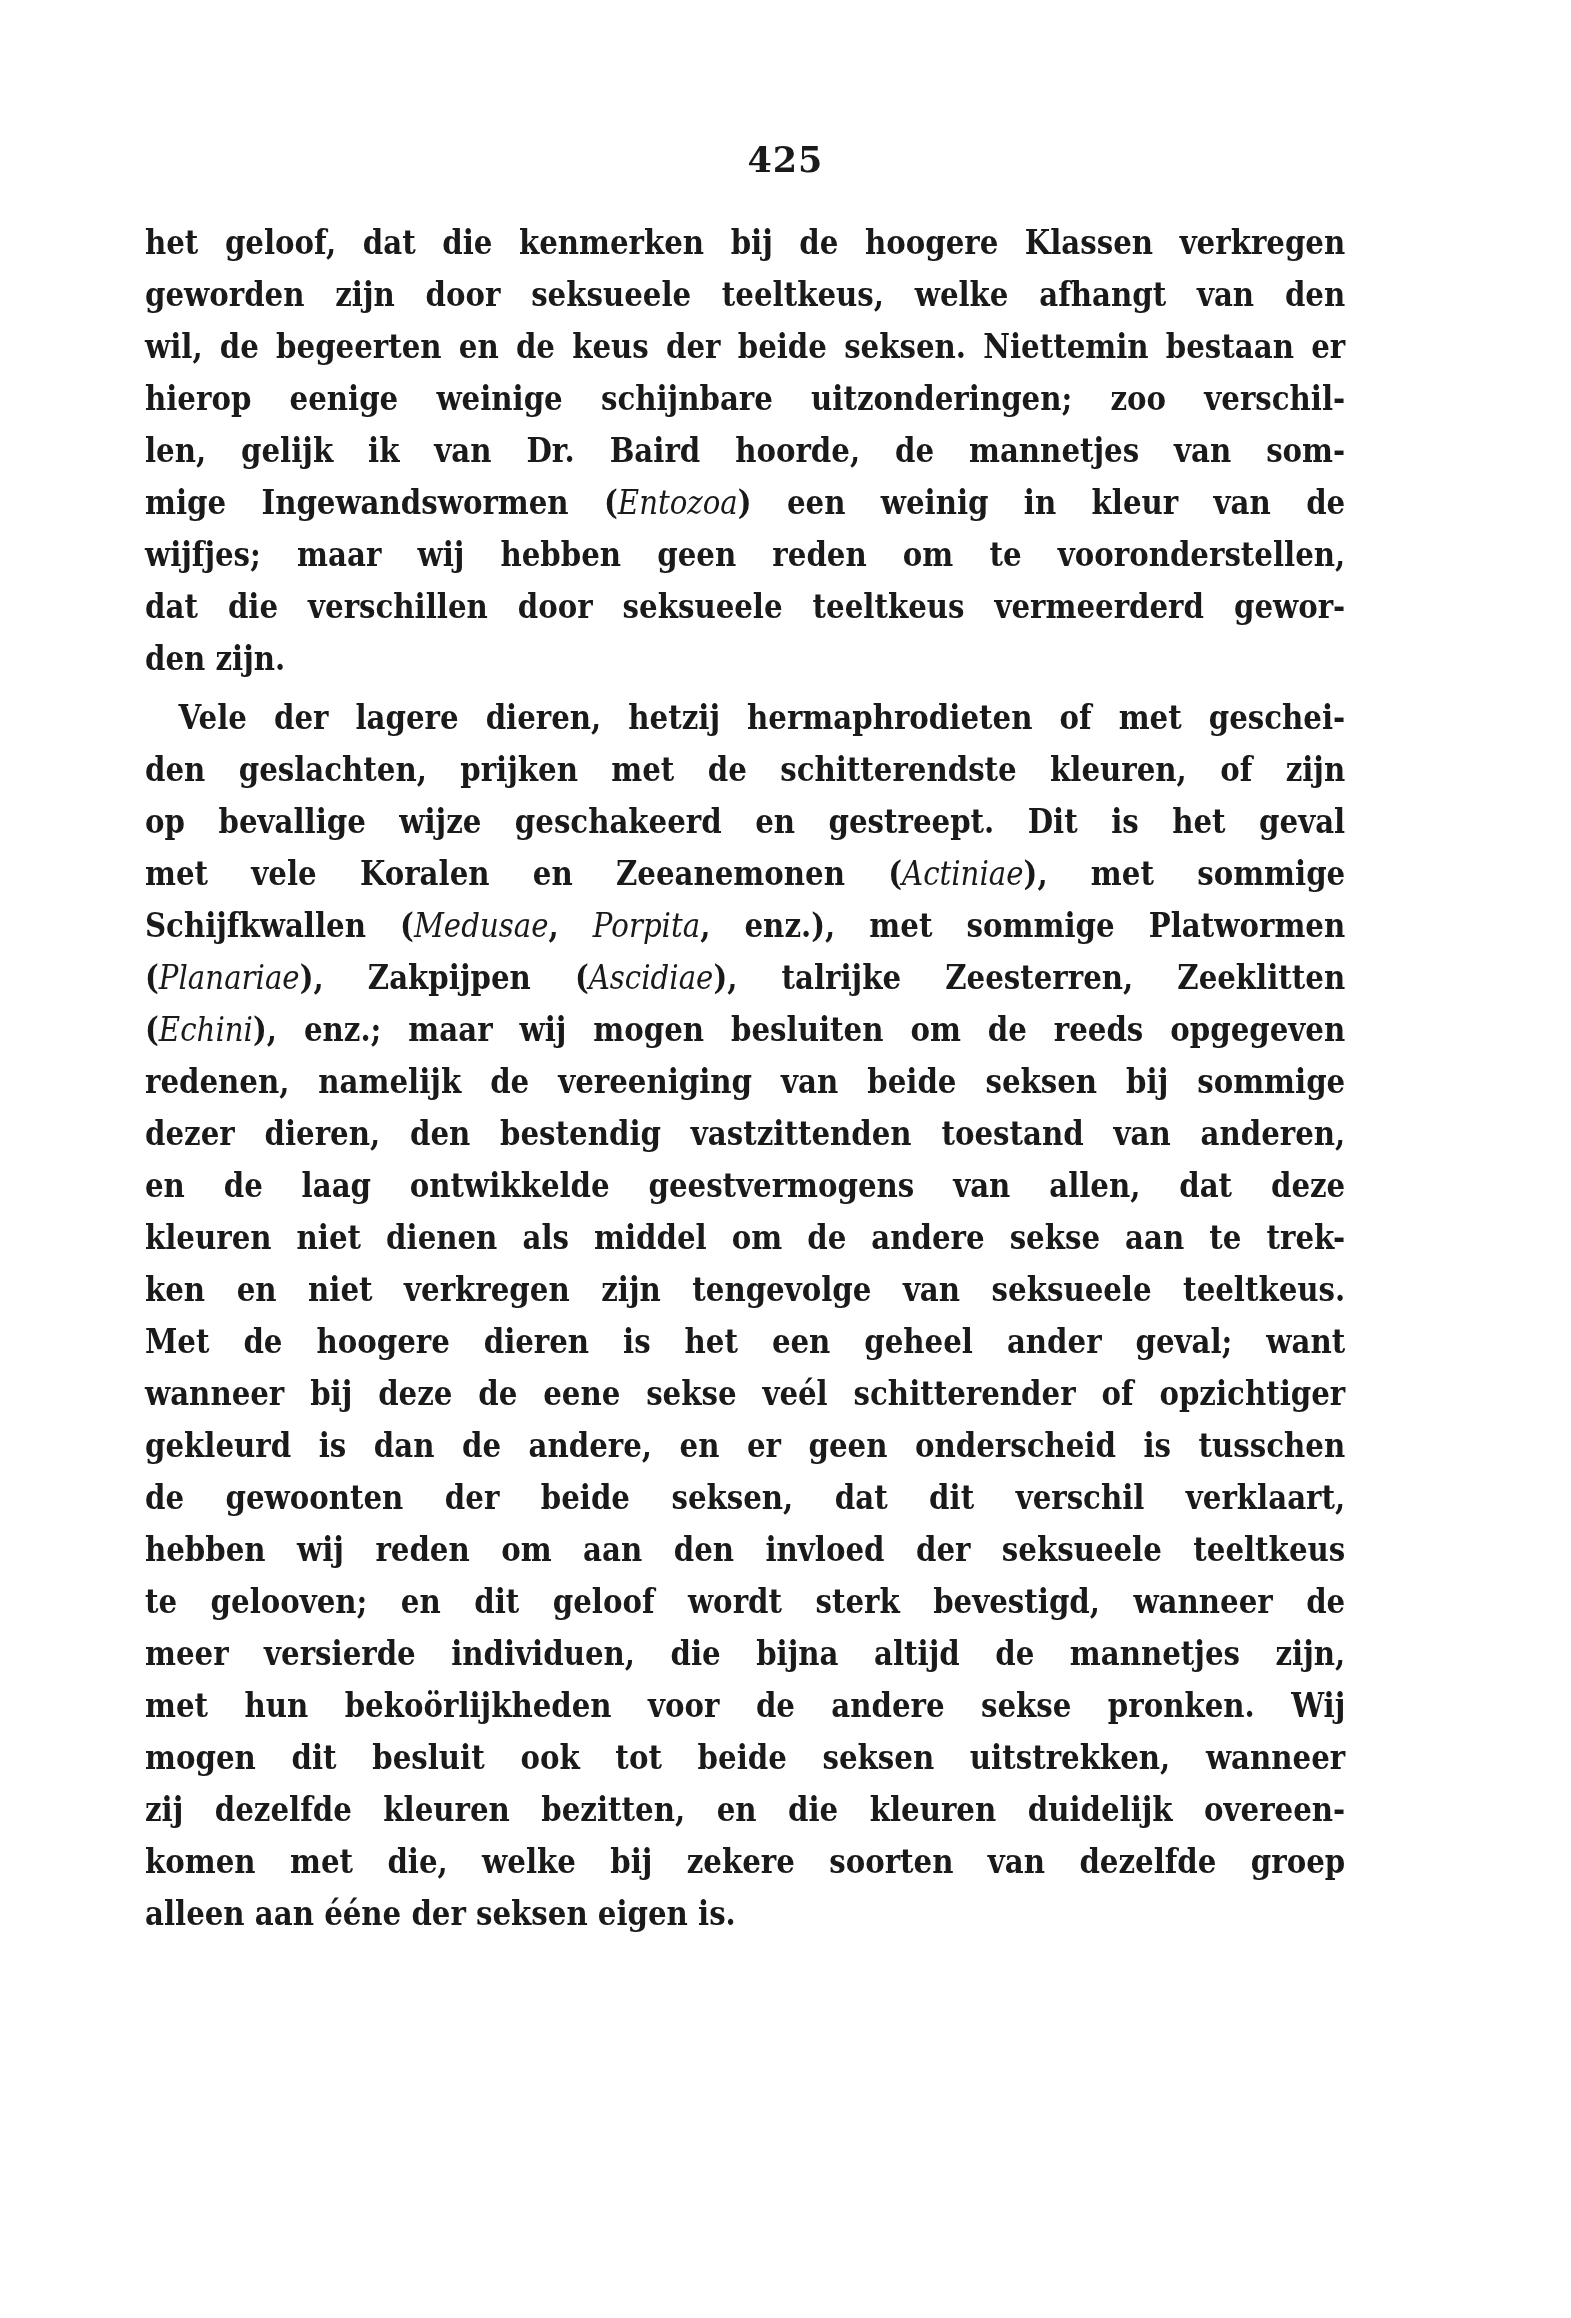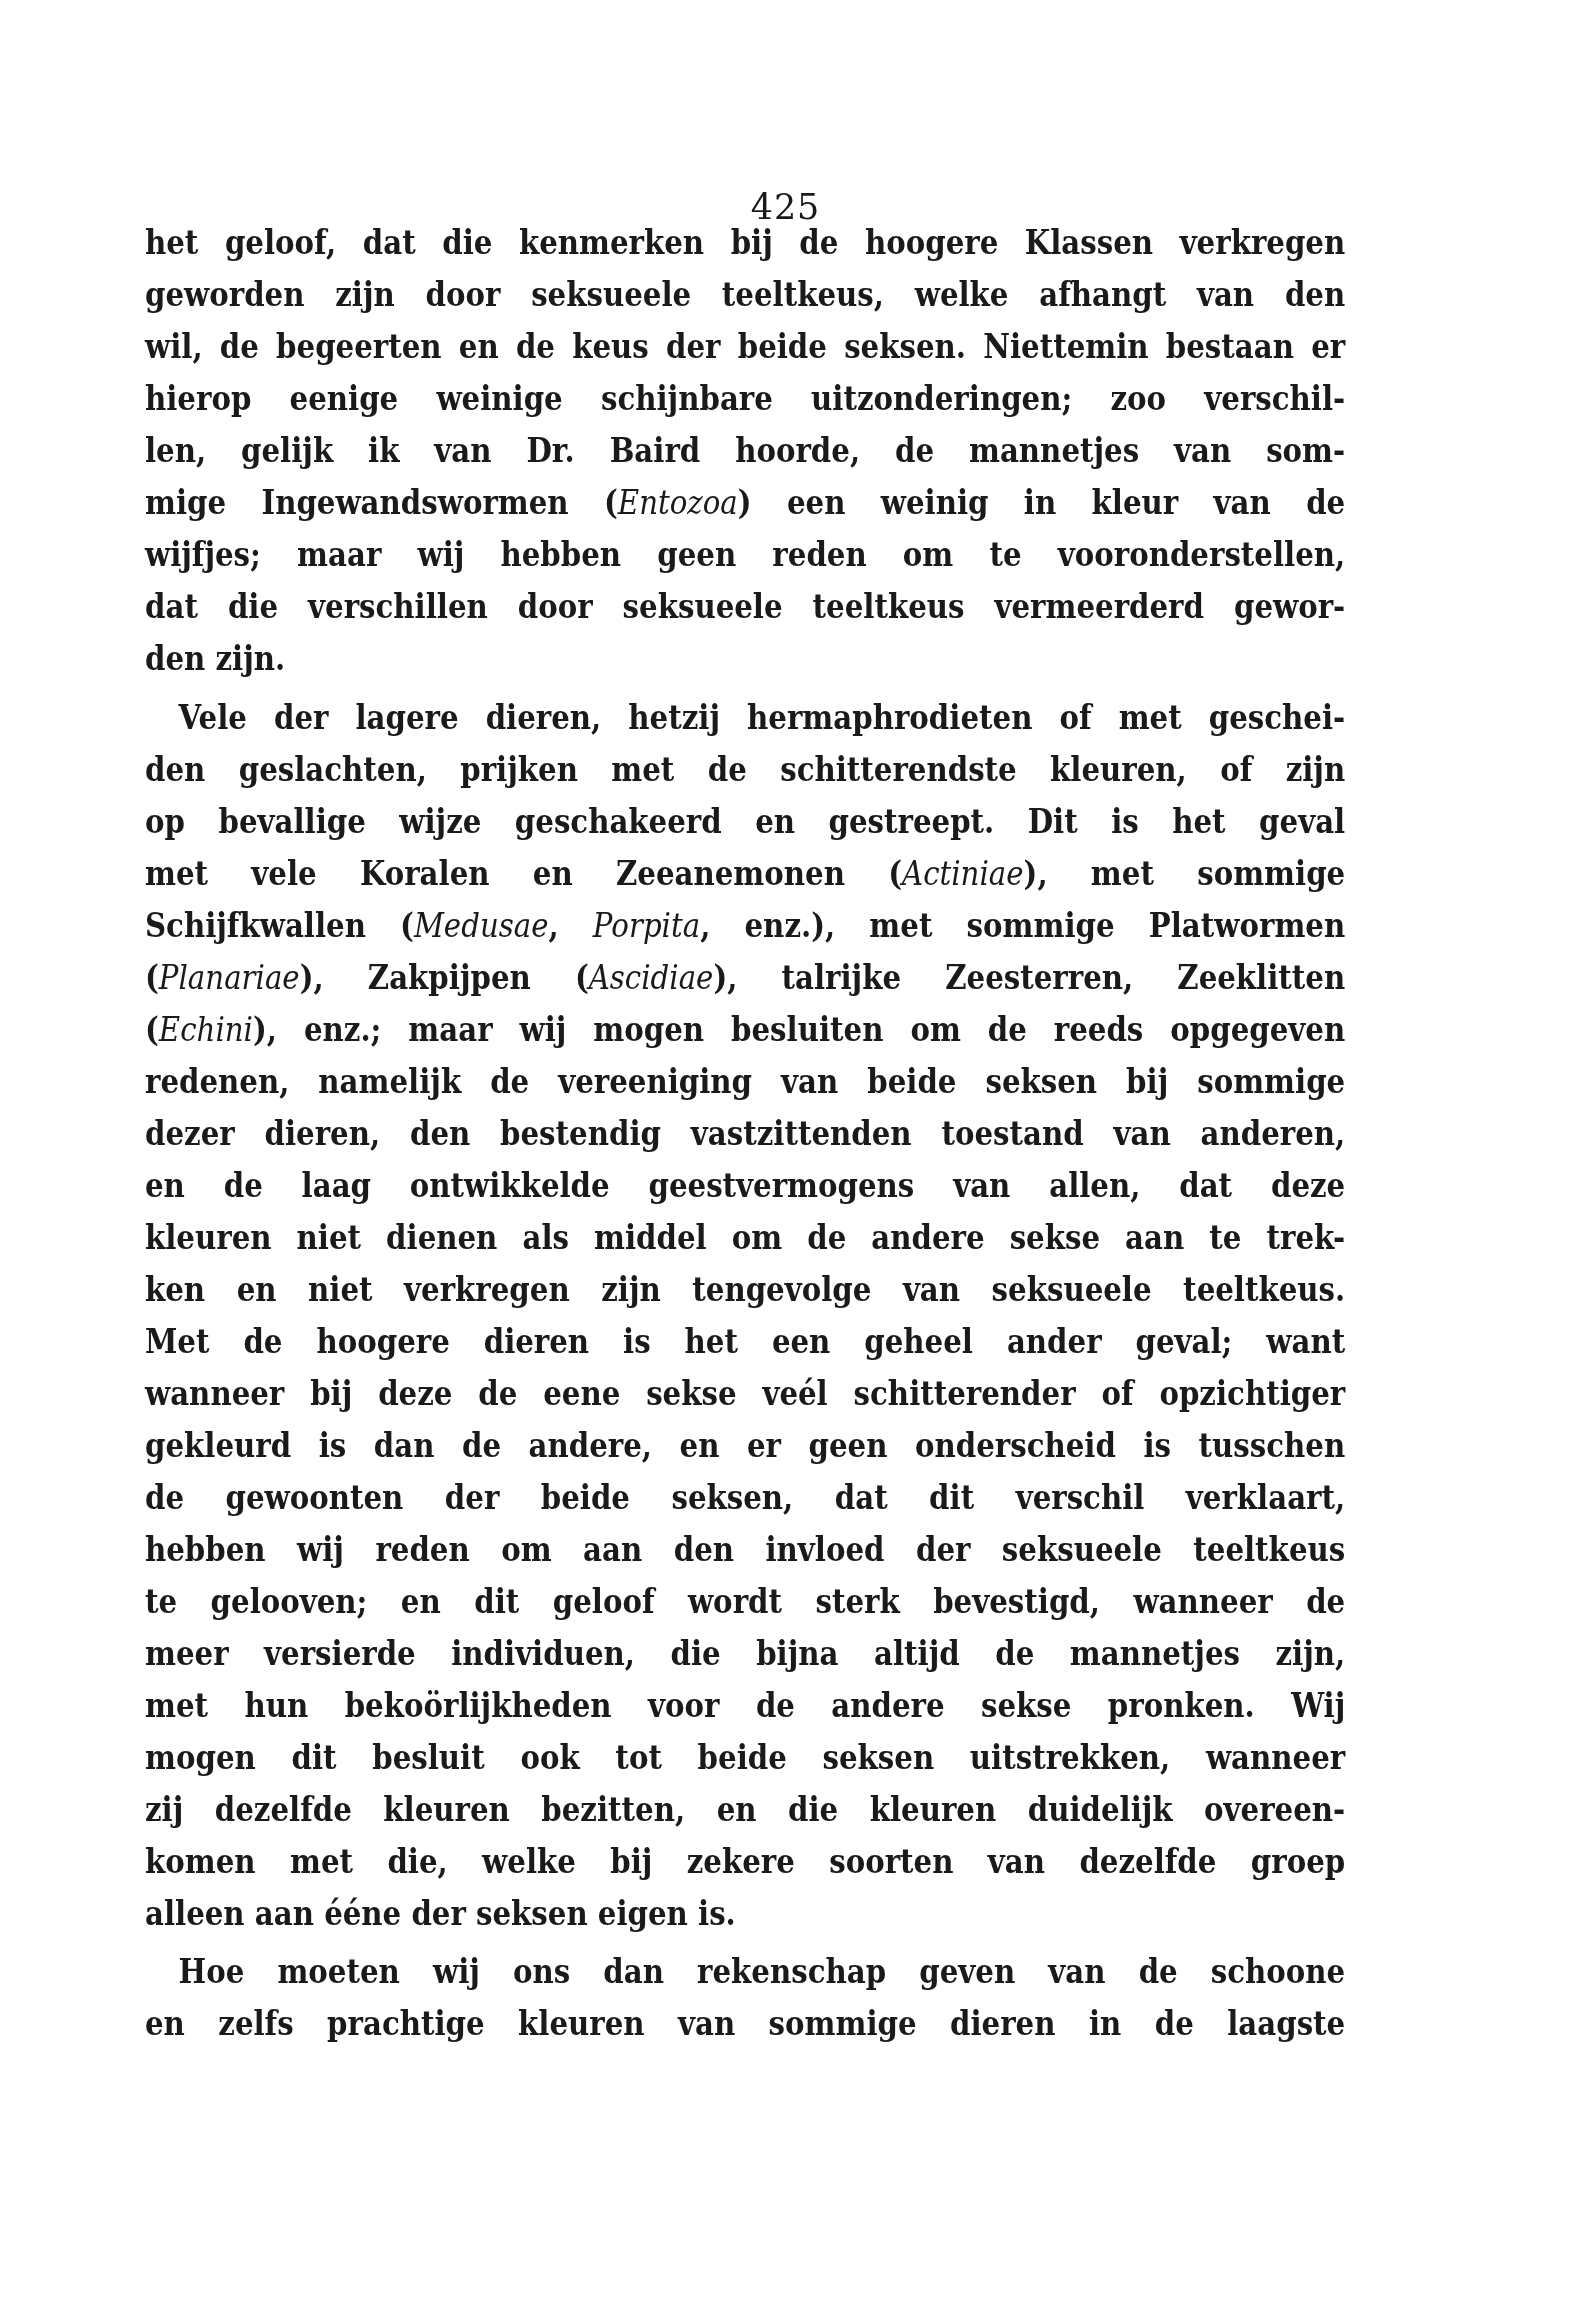--- a/index.html
+++ b/index.html
@@ -15,23 +15,22 @@
     font-family: "DejaVu Serif", "Liberation Serif", serif;
     color: #1a1a1a;
   }
   .page-number {
     position: absolute;
     left: 0;
     width: 100%;
     top: 139px;
     text-align: center;
     font-size: 35px;
-    font-weight: normal;
+    font-weight: bold;
     letter-spacing: 0.9px;
-    margin-top: 48px;
   }
   .text-block {
     position: absolute;
     left: 145px;
     top: 216px;
     width: 1200px;
   }
   .line {
     height: 52px;
     line-height: 52px;
@@ -97,18 +96,14 @@
       <div class="line"><span>hebben wij reden om aan den invloed der seksueele teeltkeus</span></div>
       <div class="line"><span>te gelooven; en dit geloof wordt sterk bevestigd, wanneer de</span></div>
       <div class="line"><span>meer versierde individuen, die bijna altijd de mannetjes zijn,</span></div>
       <div class="line"><span>met hun bekoörlijkheden voor de andere sekse pronken. Wij</span></div>
       <div class="line"><span>mogen dit besluit ook tot beide seksen uitstrekken, wanneer</span></div>
       <div class="line"><span>zij dezelfde kleuren bezitten, en die kleuren duidelijk overeen-</span></div>
       <div class="line"><span>komen met die, welke bij zekere soorten van dezelfde groep</span></div>
       <div class="line last"><span>alleen aan ééne der seksen eigen is.</span></div>
     </div>
     <div class="para-gap"></div>
-    <div class="paragraph">
-      <div class="line indent"><span>Hoe moeten wij ons dan rekenschap geven van de schoone</span></div>
-      <div class="line"><span>en zelfs prachtige kleuren van sommige dieren in de laagste</span></div>
-    </div>
   </div>
 
 
 </body></html>

